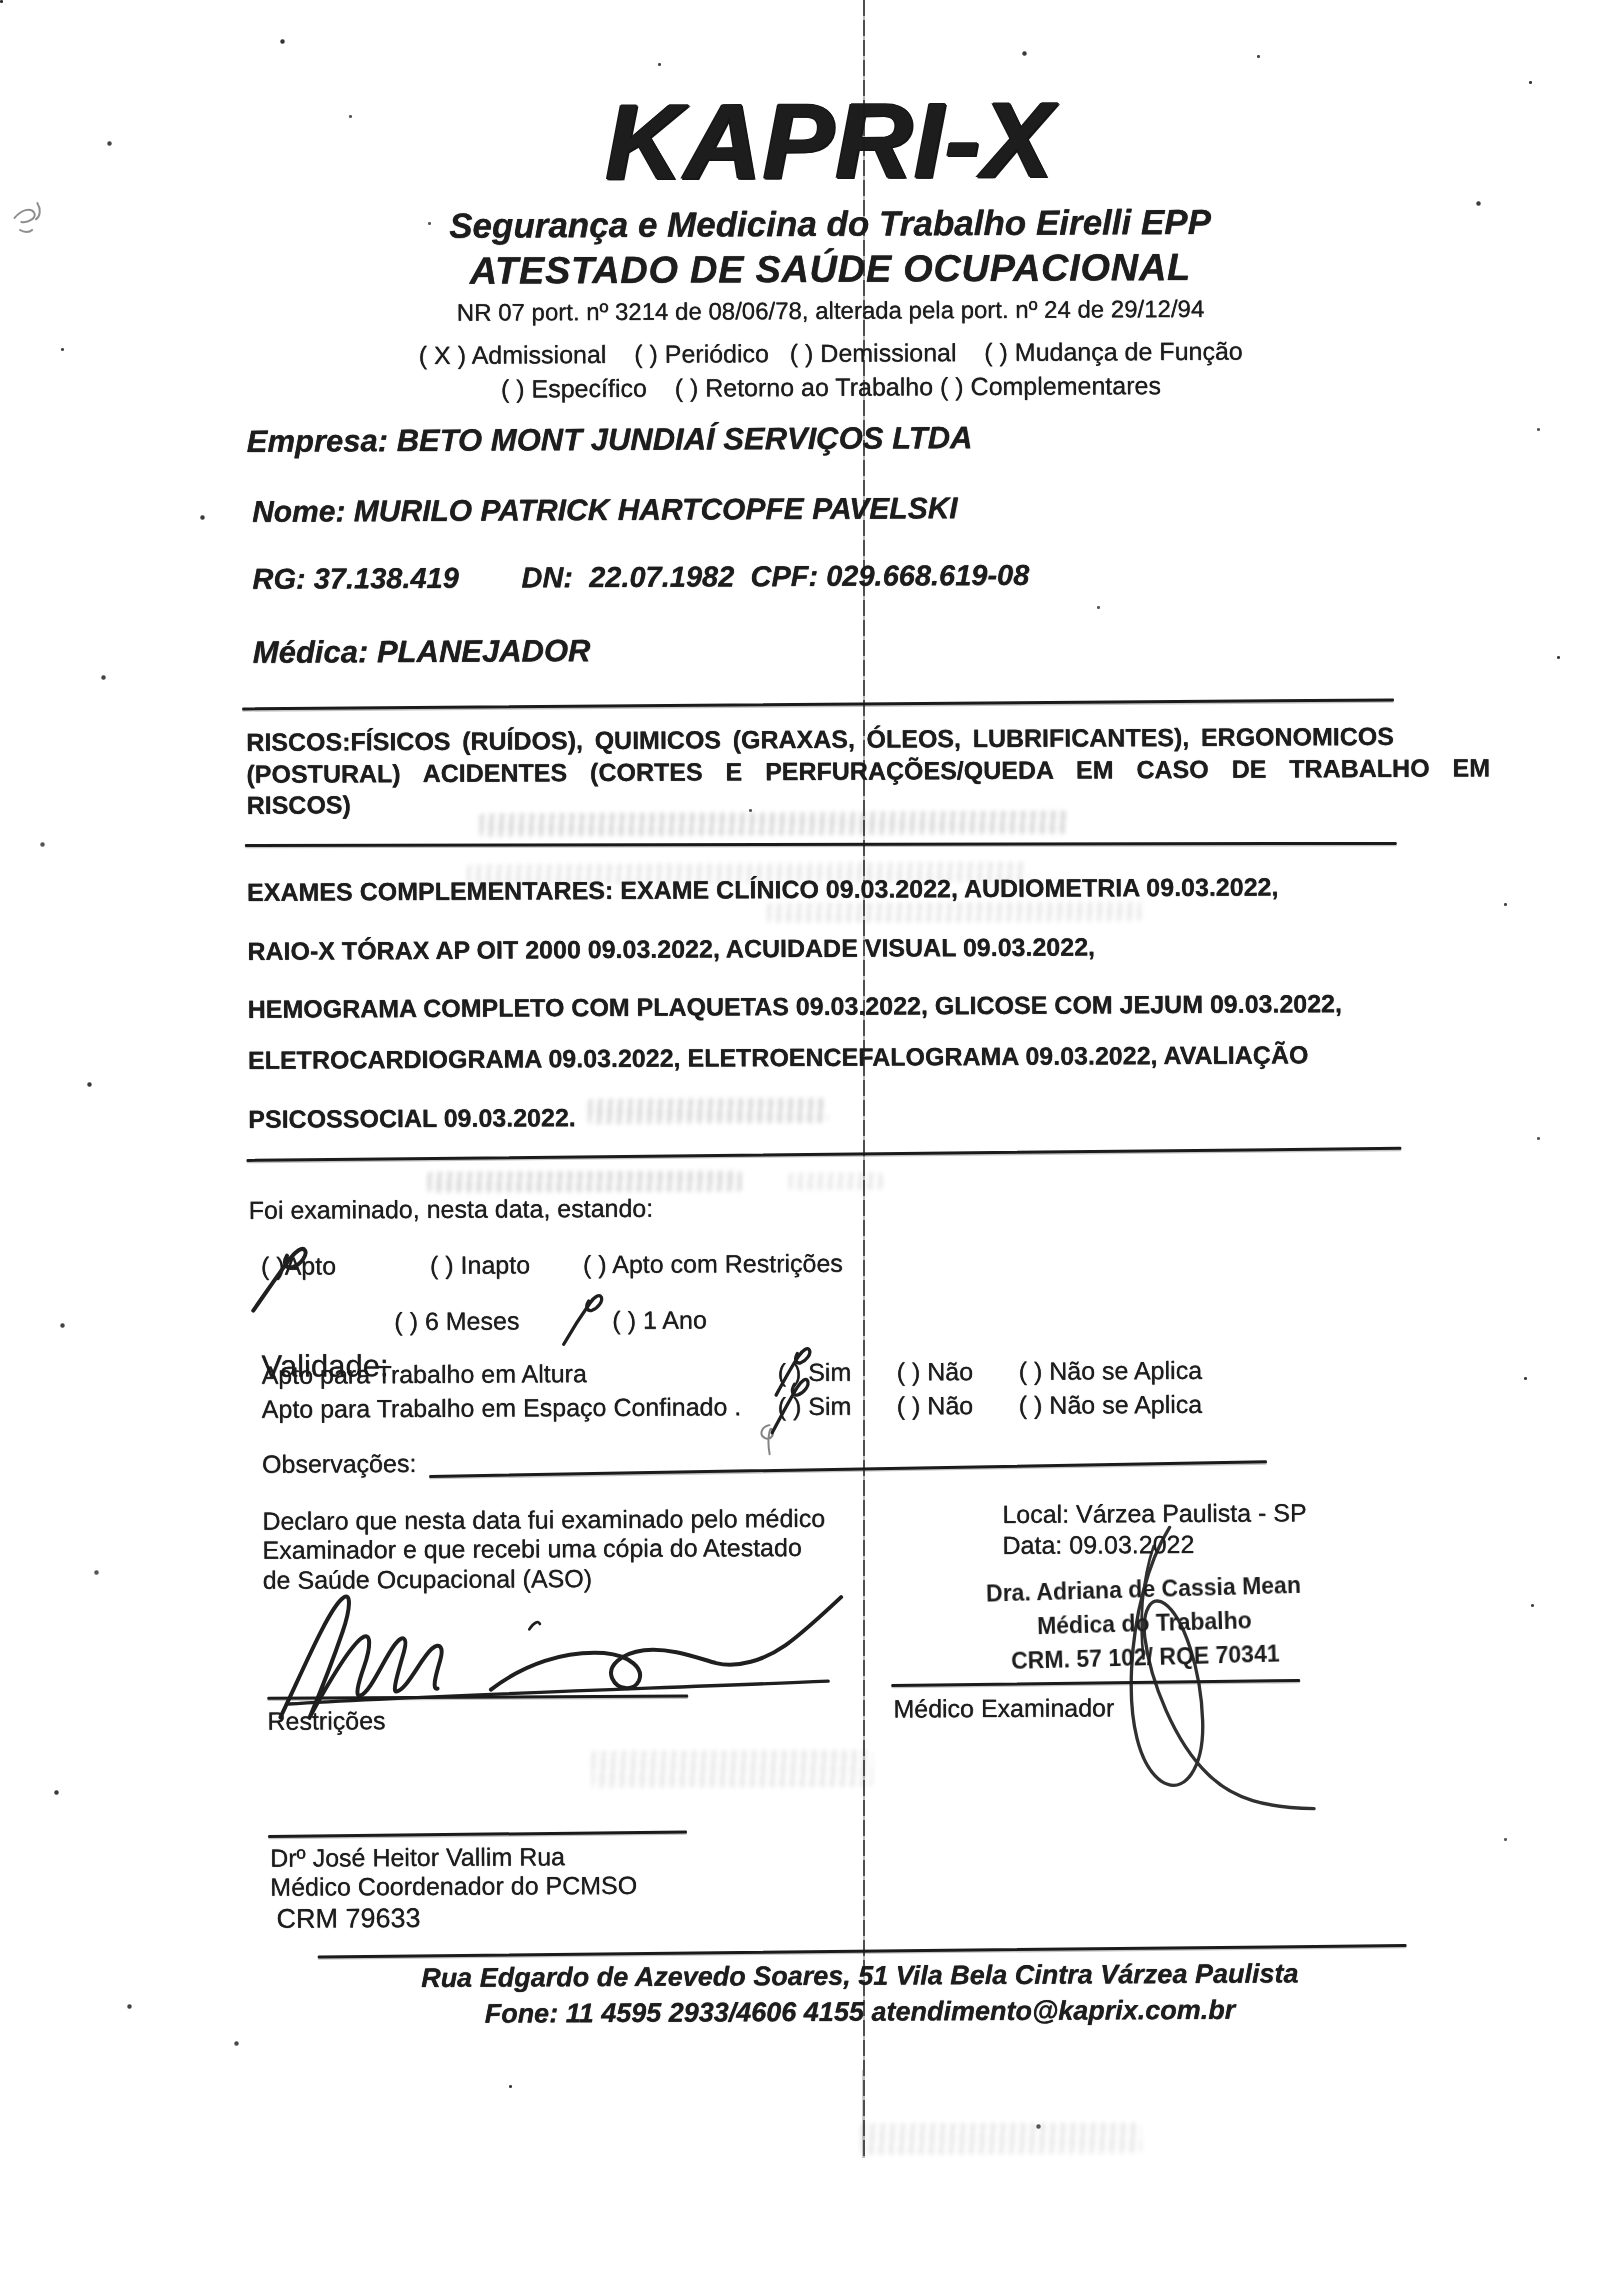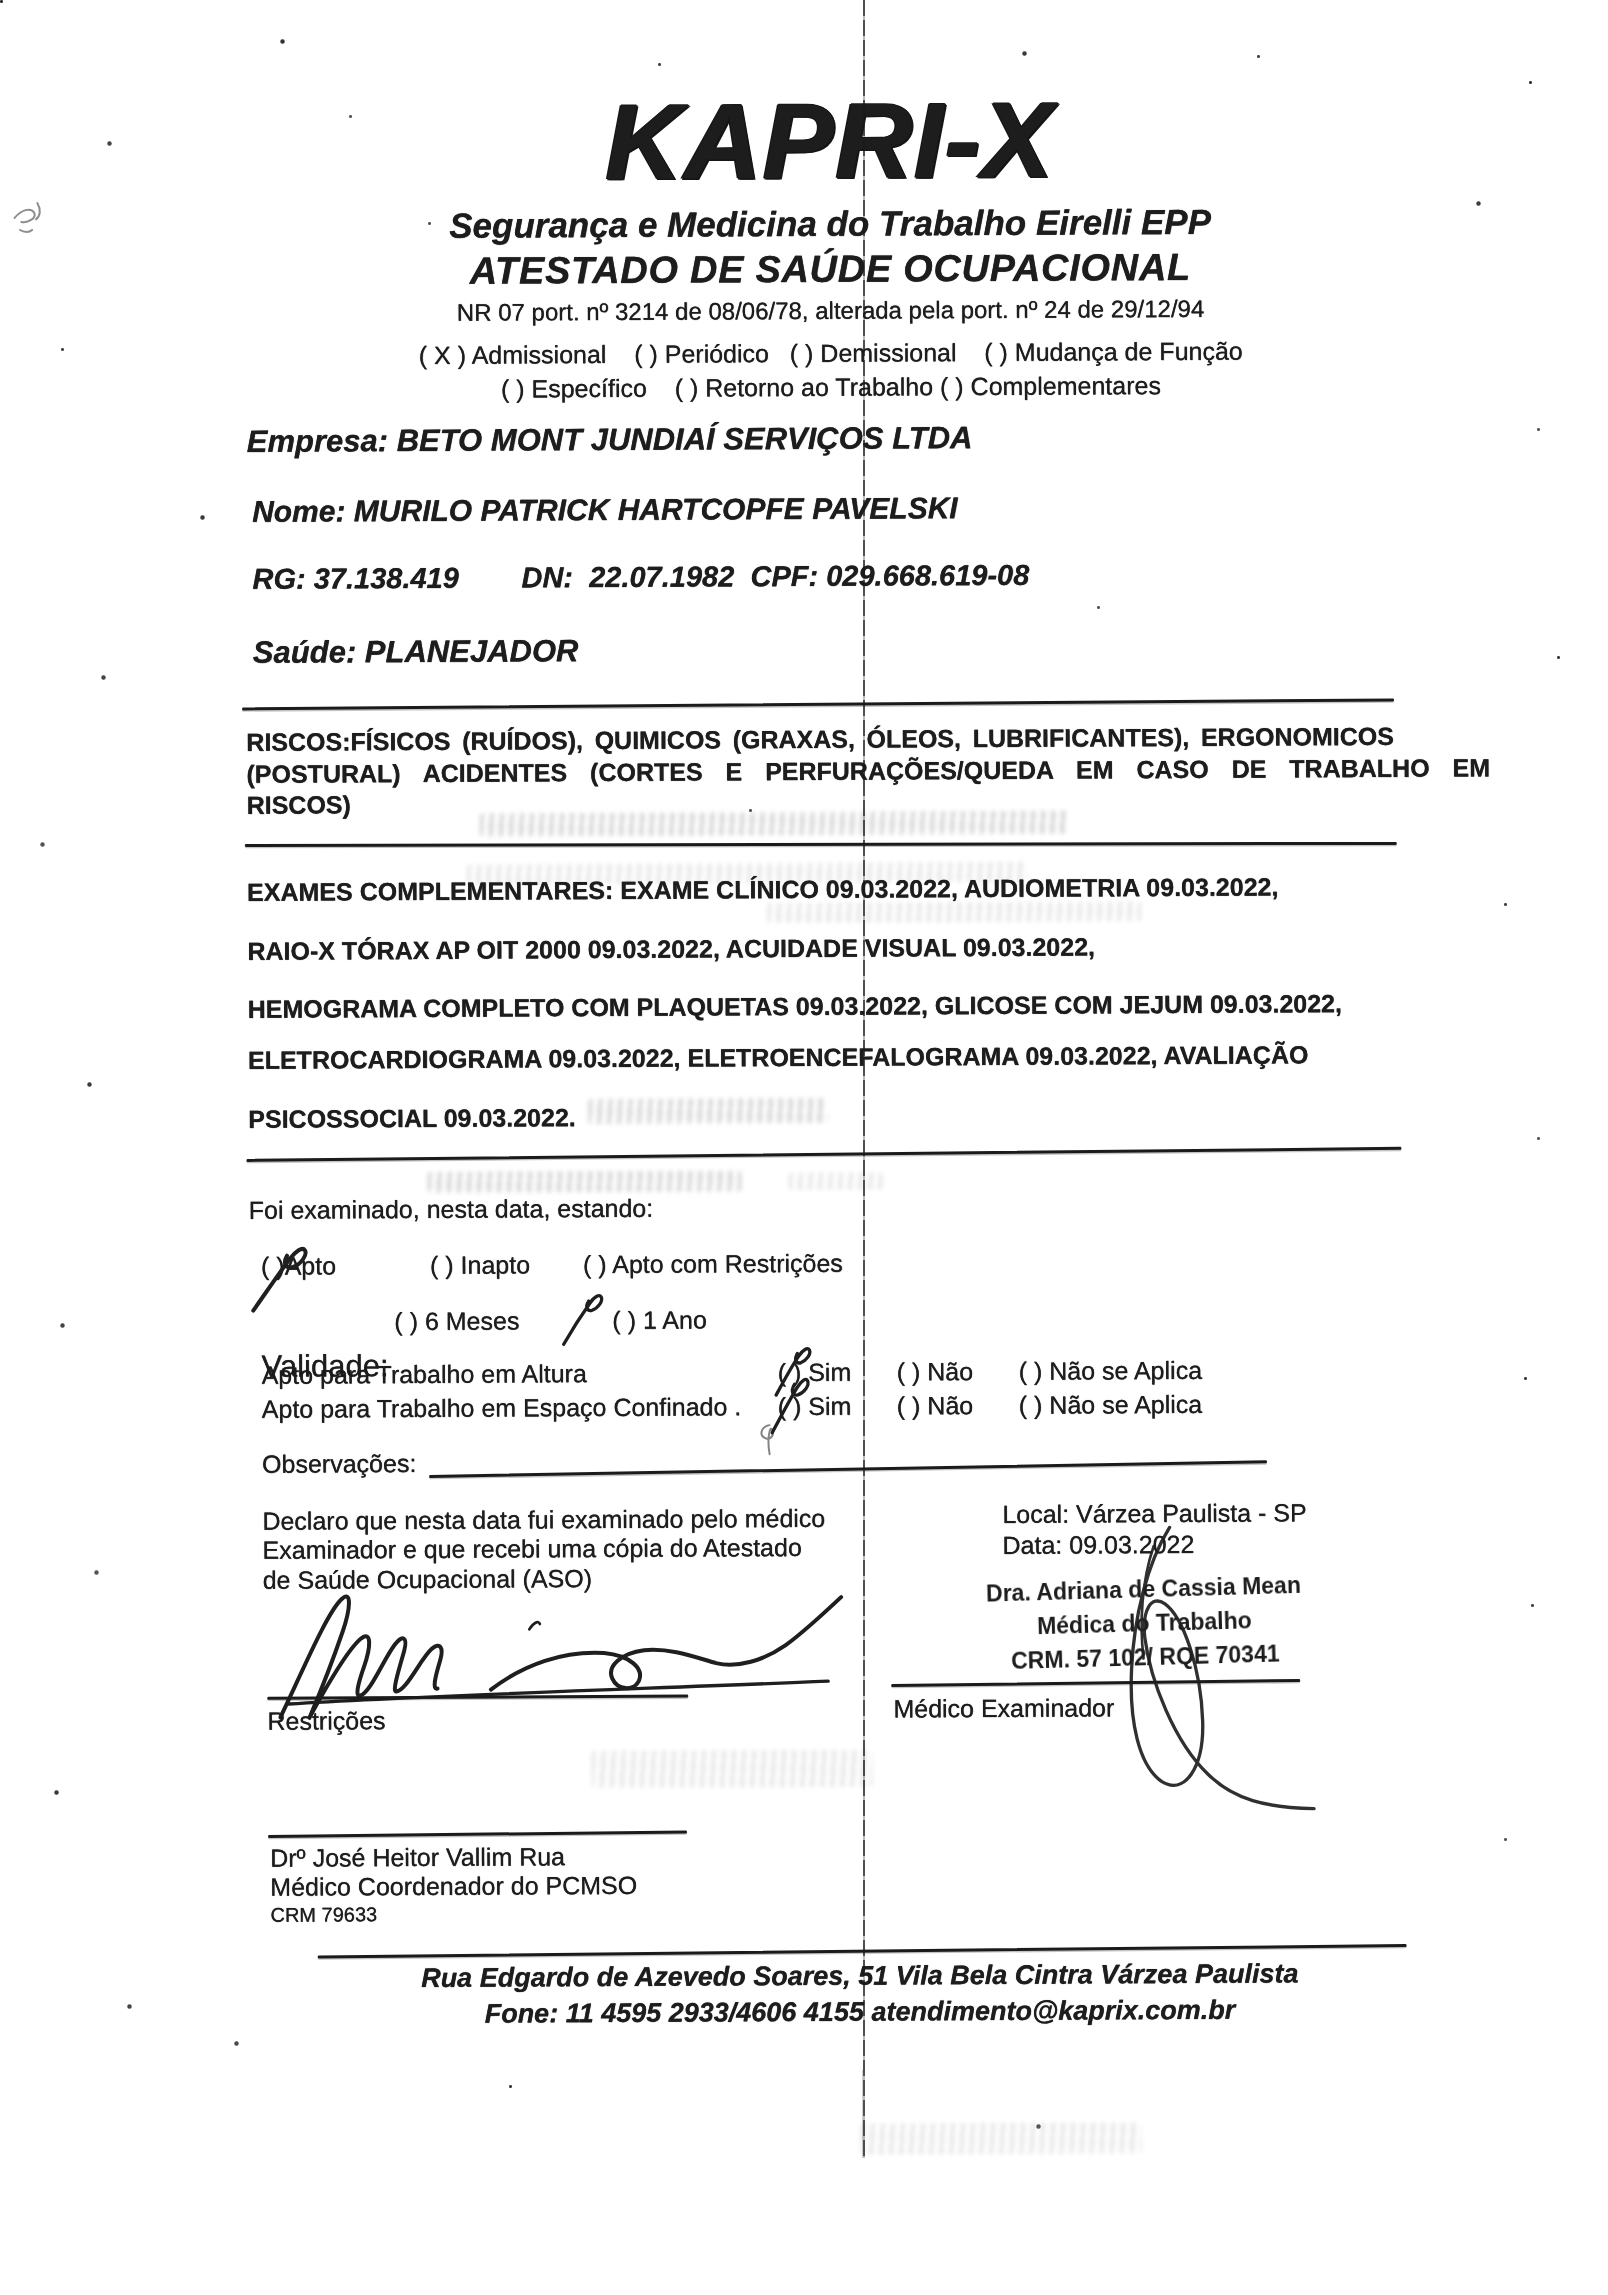--- a/index.html
+++ b/index.html
@@ -55,21 +55,21 @@
     <div class="abs center tone" style="left:267px;top:373px;width:1135px;font-size:25px;">( ) Específico    ( ) Retorno ao Trabalho ( ) Complementares</div>
 
     <div class="abs h-it tone" style="left:250px;top:421px;font-size:31px;"><span>Empresa:</span><span> </span><span>BETO MONT JUNDIAÍ SERVIÇOS LTDA</span></div>
 
     <div class="abs h-it tone" style="left:255px;top:492px;font-size:30px;"><span>Nome:</span><span> </span><span>MURILO PATRICK HARTCOPFE PAVELSKI</span></div>
 
     <div class="abs h-it tone" style="left:255px;top:560px;font-size:29px;">RG: 37.138.419</div>
     <div class="abs h-it tone" style="left:524px;top:560px;font-size:29px;">DN:  22.07.1982</div>
     <div class="abs h-it tone" style="left:753px;top:560px;font-size:29px;">CPF: 029.668.619-08</div>
 
-    <div class="abs h-it tone" style="left:255px;top:632px;font-size:31px;"><span>Saúde:</span><span> </span><span>PLANEJADOR</span></div>
+    <div class="abs h-it tone" style="left:255px;top:632px;font-size:31px;"><span>Médica:</span><span> </span><span>PLANEJADOR</span></div>
 
     <div class="rule" style="left:244px;top:703px;width:1152px;height:2.7px;transform:rotate(-0.15deg);"></div>
     <div class="abs tone" style="left:248px;top:725px;font-size:25px;font-weight:700;word-spacing:4.7px;">RISCOS:FÍSICOS (RUÍDOS), QUIMICOS (GRAXAS, ÓLEOS, LUBRIFICANTES), ERGONOMICOS</div>
     <div class="abs tone" style="left:248px;top:757px;font-size:25px;font-weight:700;word-spacing:16px;">(POSTURAL) ACIDENTES (CORTES E PERFURAÇÕES/QUEDA EM CASO DE TRABALHO EM</div>
     <div class="abs tone" style="left:248px;top:788px;font-size:25px;font-weight:700;">RISCOS)</div>
     <div class="smudge" style="left:481px;top:812px;width:588px;height:23px;"></div>
     <div class="rule" style="left:246px;top:843px;width:1152px;height:3.3px;transform:rotate(0.2deg);"></div>
     <div class="smudge light" style="left:468px;top:863px;width:561px;height:20px;"></div>
 
     <div class="abs tone" style="left:248px;top:875px;font-size:25px;font-weight:700;">EXAMES COMPLEMENTARES: EXAME CLÍNICO 09.03.2022, AUDIOMETRIA 09.03.2022,</div>
@@ -147,21 +147,21 @@
       <path d="M26 170 C240 158 560 150 836 140" stroke-width="5"></path>
       <path d="M388 60 C394 50 402 46 404 52" stroke-width="4"></path>
     </svg>
     <div class="rule" style="left:264px;top:1694px;width:421px;height:2.7px;"></div>
     <div class="abs tone" style="left:264px;top:1704px;font-size:25px;">Restrições</div>
     <div class="smudge light" style="left:588px;top:1750px;width:281px;height:37px;"></div>
 
     <div class="rule" style="left:264px;top:1831px;width:419px;height:2.7px;transform:rotate(-0.3deg);"></div>
     <div class="abs tone" style="left:266px;top:1841px;font-size:25px;">Drº José Heitor Vallim Rua</div>
     <div class="abs tone" style="left:266px;top:1870px;font-size:25px;">Médico Coordenador do PCMSO</div>
-    <div class="abs tone" style="left:266px;top:1901px;font-size:20px;">CRM 79633</div>
+    <div class="abs tone" style="left:272px;top:1901px;font-size:27px;">CRM 79633</div>
 
     <div class="rule" style="left:313px;top:1950px;width:1089px;height:2.7px;transform:rotate(-0.3deg);"></div>
     <div class="abs h-it center tone" style="left:334px;top:1961px;width:1042px;font-size:27px;">Rua Edgardo de Azevedo Soares, 51 Vila Bela Cintra Várzea Paulista</div>
     <div class="abs h-it center tone" style="left:334px;top:1997px;width:1042px;font-size:27px;">Fone: 11 4595 2933/4606 4155 atendimento@kaprix.com.br</div>
 
     <div class="smudge light" style="left:855px;top:2124px;width:281px;height:31px;"></div>
     <div class="smudge light" style="left:948px;top:2176px;width:194px;height:24px;"></div>
 
     <svg class="ink abs" style="left:14.7px;top:191px;opacity:.5;" width="47" height="47" viewBox="0 0 70 70">
       <path d="M6 34 C16 22 30 18 35 26 C40 34 26 42 16 40" stroke-width="3"></path>

